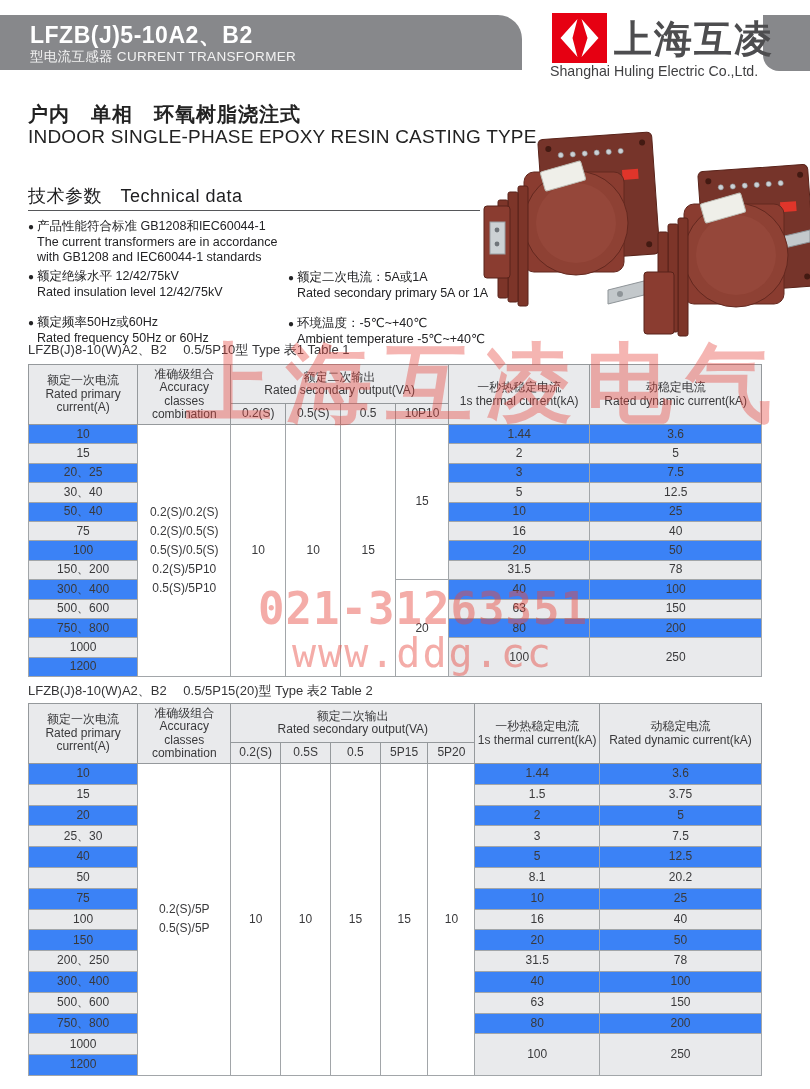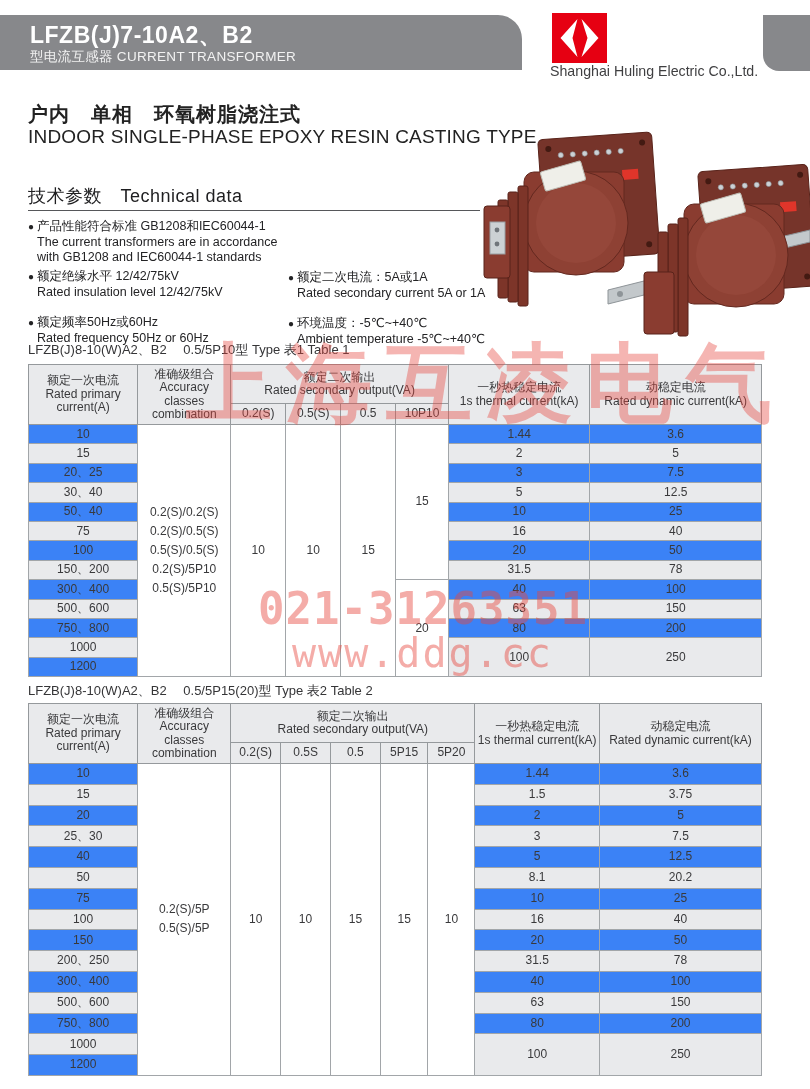--- a/index.html
+++ b/index.html
@@ -50,29 +50,30 @@
   .wm-site{left:292px;top:630px;font-family:"DejaVu Sans Mono",monospace;font-weight:normal;
            font-size:40px;color:rgba(231,70,62,0.45);letter-spacing:2px;}
 </style>
 </head>
 <body>
 
 <div id="page">
 
   <div class="abs bar"></div>
   <div class="abs corner"></div>
-  <div class="abs bar-title">LFZB(J)7-10A2、B2</div>
+  <div class="abs bar-title">LFZB(J)5-10A2、B2</div>
   <div class="abs bar-sub">型电流互感器 CURRENT TRANSFORMER</div>
 
   <div class="abs logo-box">
     <svg width="55" height="50" viewBox="0 0 100 100">
       <path d="M46 12 L12 50 L46 88 L36 50 Z" fill="#ffffff"></path>
       <path d="M54 12 L88 50 L54 88 L66 50 Z" fill="#ffffff"></path>
     </svg>
   </div>
+  <div class="abs logo-cn">上海互凌</div>
   <div class="abs logo-en">Shanghai Huling Electric Co.,Ltd.</div>
 
   <div class="abs intro-cn">户内　单相　环氧树脂浇注式</div>
   <div class="abs tech-title">技术参数　Technical data</div>
   <div class="abs intro-en">INDOOR SINGLE-PHASE EPOXY RESIN CASTING TYPE</div>
   <div class="abs rule"></div>
 
   <div class="bullet" style="left:28px;top:219px;width:268px">
     <span class="dot">●</span>
     <div>
@@ -93,21 +94,21 @@
     <div>
         <div class="cn">额定频率50Hz或60Hz</div>
          <div class="en">Rated frequency 50Hz or 60Hz</div>
       </div>
   </div>
 
   <div class="bullet" style="left:288px;top:270px;width:245px">
     <span class="dot">●</span>
     <div>
         <div class="cn">额定二次电流：5A或1A</div>
-         <div class="en">Rated secondary current 5A or 1A</div>
+         <div class="en">Rated secondary primary 5A or 1A</div>
       </div>
   </div>
   <div class="bullet" style="left:288px;top:316px;width:245px">
     <span class="dot">●</span>
     <div>
         <div class="cn">环境温度：-5℃~+40℃</div>
          <div class="en">Ambient temperature -5℃~+40℃</div>
       </div>
   </div>
 

